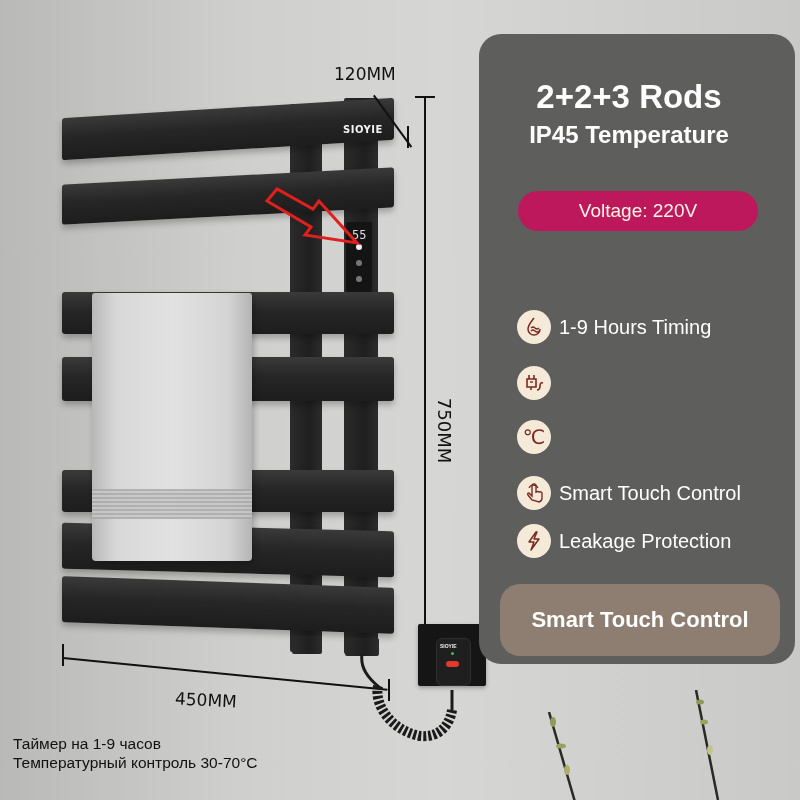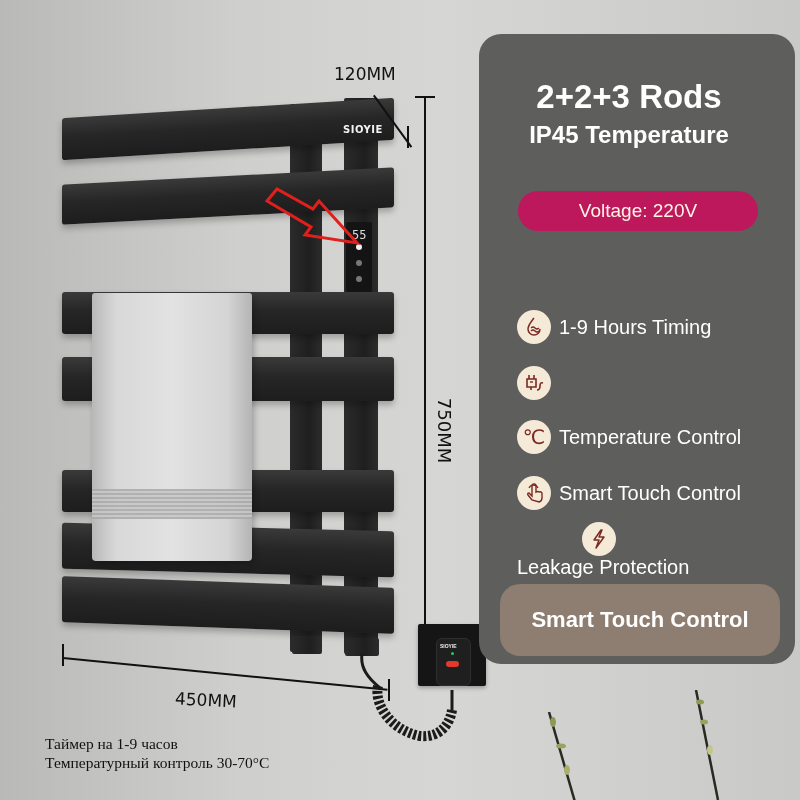--- a/index.html
+++ b/index.html
@@ -78,21 +78,21 @@
     width: 34px; height: 34px; border-radius: 50%; background: #f5ead8;
     display: flex; align-items: center; justify-content: center; margin-right: 8px; flex: none;
   }
   .feat .lbl { color: #fff; font-size: 20px; white-space: nowrap; }
   .stc {
     position: absolute; left: 21px; top: 550px; width: 280px; height: 72px; border-radius: 20px;
     background: #8e7e71; color: #fff; font-weight: bold; font-size: 22px; text-align: center; line-height: 72px;
   }
 
   
-  .ru { position: absolute; left: 13px; color: #111; font-size: 15.5px; font-family: Liberation Serif, serif; white-space: nowrap; margin-left: 32px; }
+  .ru { position: absolute; left: 13px; color: #111; font-size: 15.5px; font-family: Liberation Sans, sans-serif; white-space: nowrap; }
 
   
   .twig { position: absolute; }
 </style>
 </head>
 <body>
 
 <div class="scene">
 
   <div class="post" style="left:290px; top:104px; width:32px; height:548px;"></div>
@@ -172,32 +172,31 @@
     <div class="feat" style="top:330px;">
       <span class="ico">
         <svg width="22" height="22" viewBox="0 0 22 22">
             <path d="M6 3 v4 M11 3 v4 M4 7 h9 v8 h-9 z M8 15 v3 M14 18 q3 0 3 -4 t3 -3" fill="none" stroke="#7a2a22" stroke-width="1.6"></path>
             <path d="M7 10 h3" stroke="#7a2a22" stroke-width="1.4"></path>
           </svg>
       </span>
     </div>
     <div class="feat" style="top:384px;">
       <span class="ico" style="color:#7a2a22; font-size:20px; font-family:'DejaVu Sans', sans-serif;">℃</span>
-      <span class="lbl">Temperature Control</span>
     </div>
     <div class="feat" style="top:440px;">
       <span class="ico">
         <svg width="22" height="22" viewBox="0 0 22 22">
             <path d="M9 18 l-4 -5 q-1 -2 1 -2 l3 3 v-10 q0 -2 2 -2 q2 0 2 2 v6 q2 -1 3 0 q2 -1 3 1 v5 q0 3 -3 4 z" fill="none" stroke="#7a2a22" stroke-width="1.4"></path>
             <path d="M6 6 a5 5 0 0 1 9 0" fill="none" stroke="#7a2a22" stroke-width="1.2"></path>
           </svg>
       </span>
       <span class="lbl">Smart Touch Control</span>
     </div>
-    <div class="feat" style="top:488px;flex-direction:column;">
+    <div class="feat" style="top:488px;">
       <span class="ico">
         <svg width="22" height="22" viewBox="0 0 22 22">
             <path d="M13 2 L6 12 h5 l-3 8 l8 -11 h-5 l3 -7 z" fill="none" stroke="#7a2a22" stroke-width="1.5" stroke-linejoin="round"></path>
           </svg>
       </span>
       <span class="lbl">Leakage Protection</span>
     </div>
 
     <div class="stc">Smart Touch Control</div>
   </div>

